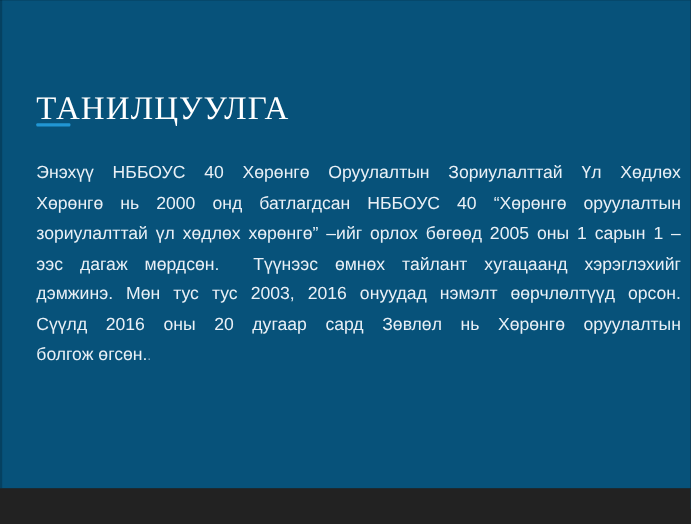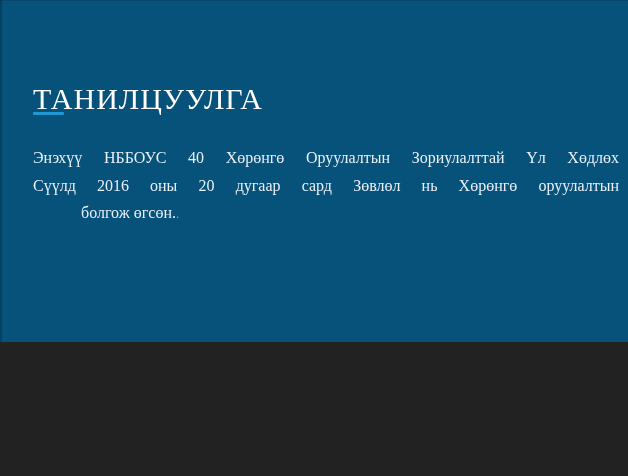--- a/index.html
+++ b/index.html
@@ -5,21 +5,21 @@
   html, body {
     margin: 0;
     padding: 0;
     background: #222;
     font-family: "Liberation Serif", "DejaVu Serif", serif;
   }
 
   .slide {
     position: relative;
     width: 628px;
-    height: 342px;
+    height: 444px;
     background: var(--bg, #07527a);
     overflow: hidden;
     box-sizing: border-box;
     box-shadow: inset 2px 0 0 rgba(0,0,0,0.20), inset 0 1px 0 rgba(0,0,0,0.12);
   }
 
   .slide-title {
     position: absolute;
     left: 33px;
     top: 62px;
@@ -39,53 +39,56 @@
     height: 3px;
     background: var(--accent, #2196d4);
     border-radius: 1px;
   }
 
   .intro-paragraph {
     position: absolute;
     left: 33px;
     top: 144px;
     width: 586px;
-    font-family: Liberation Serif, serif;
+    font-family: Liberation Sans, sans-serif;
     font-size: 16px;
     color: var(--body, #e9f0f6);
   }
 
   .para-line {
     line-height: 27.5px;
     height: 27.5px;
     text-align: justify;
     text-align-last: justify;
     overflow: hidden;
   }
 
   .para-line.last-line {
     text-align-last: left;
-    margin-left: 48px;
   }
 
   .trailing-mark {
     opacity: 0.55;
     font-size: 13px;
   }
 </style>
 </head>
 <body>
 
 <div class="slide" style="--bg: #07527a; --accent: #2196d4; --title: #ffffff; --body: #e9f0f6;">
 
   <h1 class="slide-title">ТАНИЛЦУУЛГА</h1>
 
   <div class="title-accent"></div>
 
   <div class="intro-paragraph">
     <div class="para-line">Энэхүү НББОУС 40 Хөрөнгө Оруулалтын Зориулалттай Үл Хөдлөх</div>
+    <div class="para-line">Хөрөнгө нь 2000 онд батлагдсан НББОУС 40 “Хөрөнгө оруулалтын</div>
+    <div class="para-line">зориулалттай үл хөдлөх хөрөнгө” –ийг орлох бөгөөд 2005 оны 1 сарын 1 –</div>
+    <div class="para-line">ээс дагаж мөрдсөн.&nbsp; Түүнээс өмнөх тайлант хугацаанд хэрэглэхийг</div>
+    <div class="para-line">дэмжинэ. Мөн тус тус 2003, 2016 онуудад нэмэлт өөрчлөлтүүд орсон.</div>
     <div class="para-line">Сүүлд 2016 оны 20 дугаар сард Зөвлөл нь Хөрөнгө оруулалтын</div>
     <div class="para-line last-line">
       <span>болгож өгсөн.</span><span class="trailing-mark">.</span>
     </div>
   </div>
 
 </div>
 
 </body></html>

